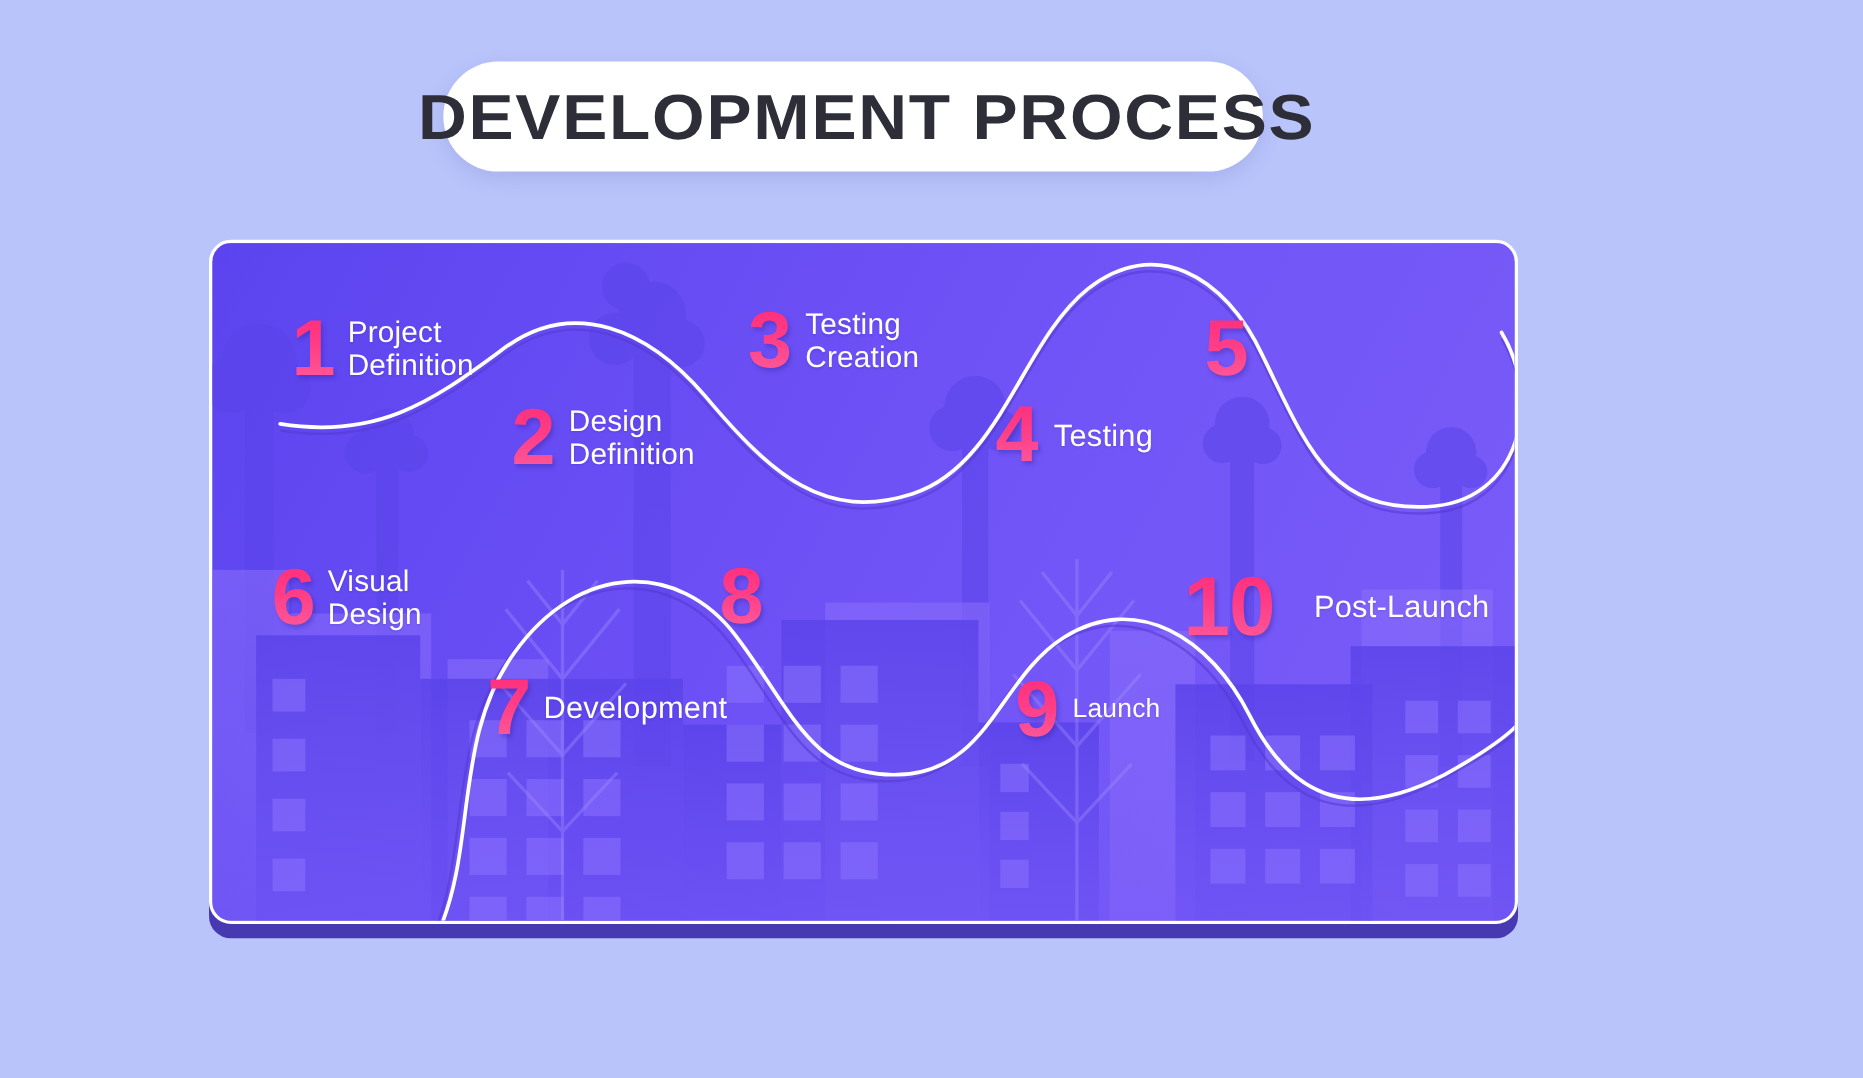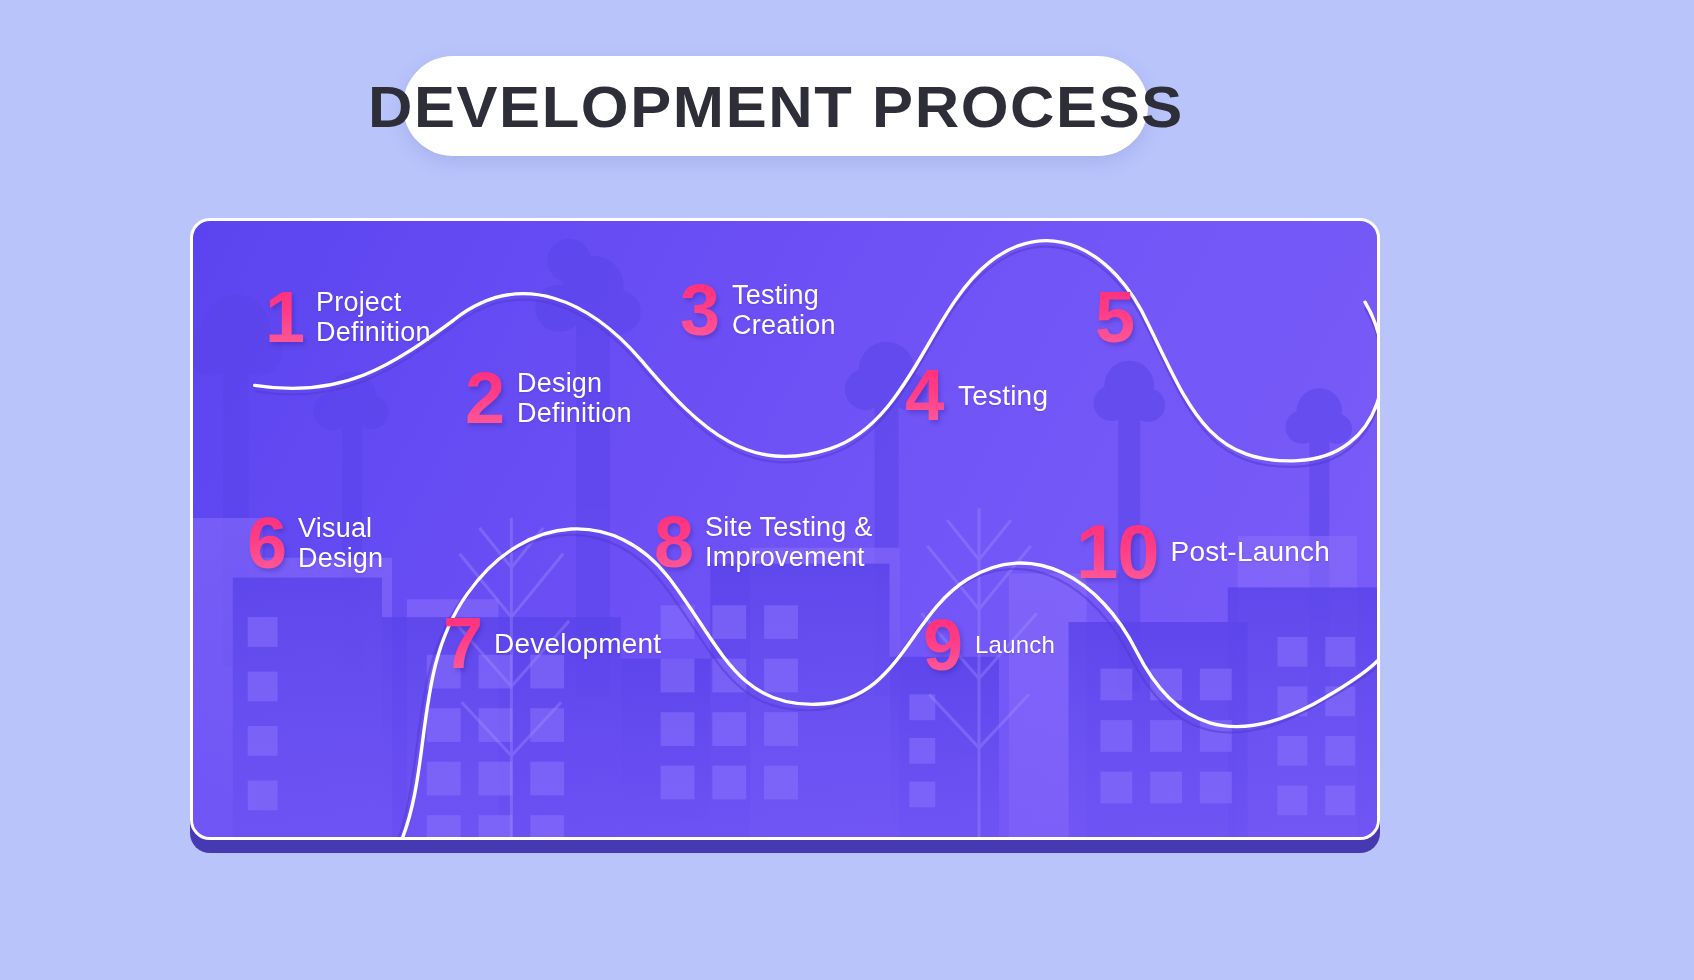--- a/index.html
+++ b/index.html
@@ -21,21 +21,21 @@
   .title-pill {
     position: absolute;
     left: 403px;
     top: 56px;
     width: 745px;
     height: 100px;
     background: #ffffff;
     border-radius: 50px;
     display: flex;
     align-items: center;
-    justify-content: center;
+    justify-content: flex-start;
     box-shadow: 0 6px 18px rgba(90, 90, 170, 0.18);
   }
 
   .title-text {
     font-family: "Liberation Sans Narrow", "Liberation Sans", sans-serif;
     font-size: 58px;
     font-weight: bold;
     letter-spacing: 1.5px;
     color: #2e2e38;
     transform: scaleX(1.06);
@@ -142,21 +142,21 @@
 
   #step-8 { left: 461px; top: 287px; }
   #step-8 .step-num { font-size: 72px; margin-right: 12px; }
   #step-8 .step-label { font-size: 27px; }
 
   #step-9 { left: 730px; top: 390px; }
   #step-9 .step-num { font-size: 72px; margin-right: 13px; }
   #step-9 .step-label { font-size: 24px; }
 
   #step-10 { left: 883px; top: 295px; }
-  #step-10 .step-num { font-size: 76px; margin-right: 12px; }
+  #step-10 .step-num { font-size: 76px; margin-right: 36px; }
   #step-10 .step-label { font-size: 28px; }
 
   .lbl-line { display: block; }
 </style>
 </head>
 <body>
 
 <div class="title-pill">
   <div class="title-text">DEVELOPMENT PROCESS</div>
 </div>
@@ -394,24 +394,20 @@
 
     <div class="step" id="step-7">
       <span class="step-num">7</span>
       <span class="step-label">
         <span class="lbl-line">Development</span>
       </span>
     </div>
 
     <div class="step" id="step-8">
       <span class="step-num">8</span>
-      <span class="step-label">
-        <span class="lbl-line">Site Testing &amp;</span>
-        <span class="lbl-line">Improvement</span>
-      </span>
     </div>
 
     <div class="step" id="step-9">
       <span class="step-num">9</span>
       <span class="step-label">
         <span class="lbl-line">Launch</span>
       </span>
     </div>
 
     <div class="step" id="step-10">

